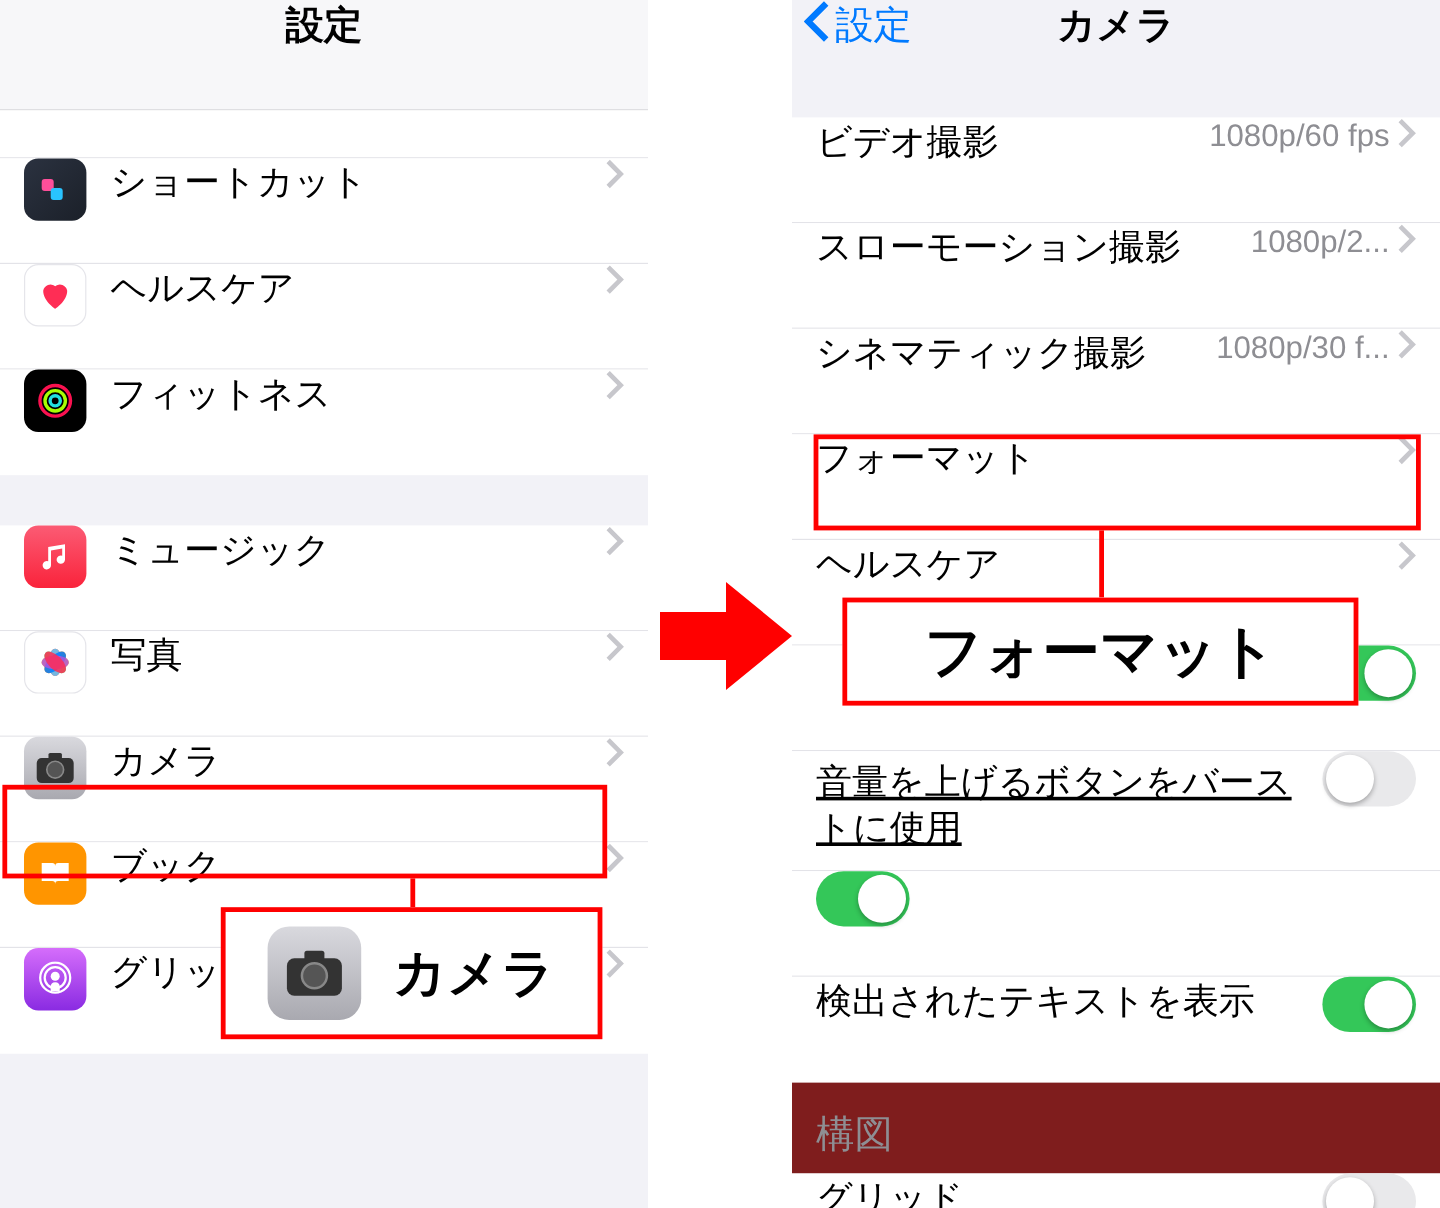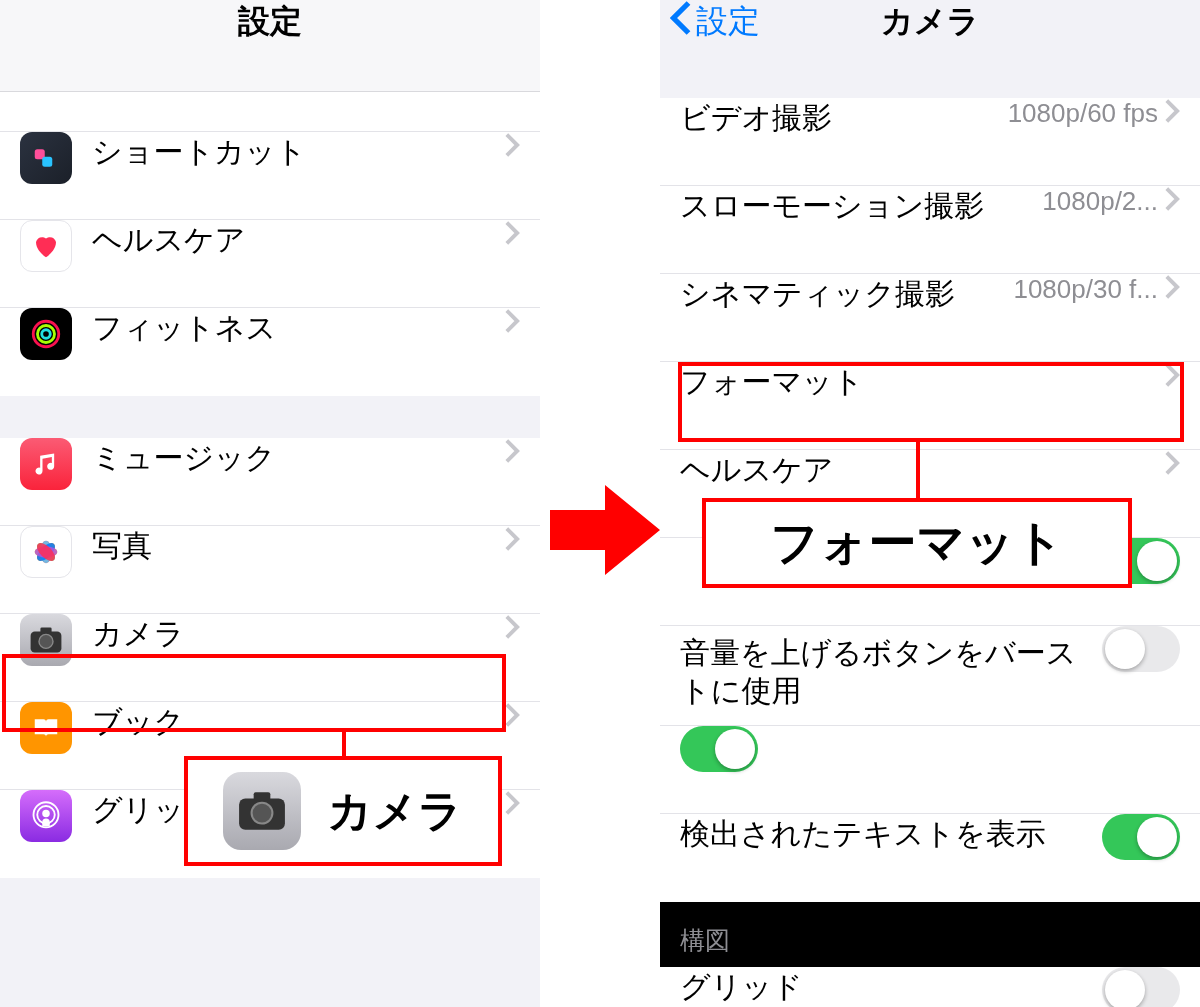--- a/index.html
+++ b/index.html
@@ -27,21 +27,21 @@
 .row .value{ font-size:26px; color:#8e8e93; margin-right:6px; white-space:nowrap; overflow:hidden; text-overflow:ellipsis; max-width:210px;}
 .chevron svg{ width:16px; height:26px; }
 .chevron path{ stroke:#c7c7cc; }
 
 
 .toggle{ width:78px; height:46px; border-radius:23px; position:relative; flex-shrink:0; }
 .toggle .knob{ width:40px; height:40px; background:#fff; border-radius:50%; position:absolute; top:3px; box-shadow:0 2px 4px rgba(0,0,0,0.3);}
 .toggle.on{ background:#34c759; } .toggle.on .knob{ right:3px; }
 .toggle.off{ background:#e9e9eb; } .toggle.off .knob{ left:3px; }
 
-.section-header{ font-size:25px; color:#8e8e93; padding:22px 20px 10px; background:#000000; }
+.section-header{ font-size:32px; color:#8e8e93; padding:22px 20px 10px; background:#7f1d1d; }
 
 
 .ic-shortcuts{ background:linear-gradient(135deg,#2b3240,#1b2029); }
 .ic-health{ background:#fff; border:1px solid #e5e5ea; }
 .ic-fitness{ background:#000; }
 .ic-music{ background:linear-gradient(180deg,#fb5b74,#fa233b); }
 .ic-tv{ background:#000; }
 .ic-photos{ background:#fff; border:1px solid #e5e5ea; }
 .ic-camera{ background:linear-gradient(180deg,#d9d9de,#a9a9b0); }
 .ic-books{ background:#ff9500; }
@@ -59,21 +59,21 @@
 .callout-format .big-label{ font-size:48px; font-weight:800; }
 
 
 .connector{ position:absolute; background:#ff0000; }
 
 
 .arrow{ position:absolute; left:550px; top:480px; width:110px; height:100px; }
 .arrow svg{ width:110px; height:100px; }
 
 .row-2line .label{ line-height:1.25; padding:8px 0; }
-.row-2line{ height:auto; min-height:100px; }
+.row-2line{ height:auto; min-height:100px;text-decoration:underline; }
 
 
 .row-cut{ height:40px; overflow:hidden; }
 .row-cut .inner{ position:relative; top:-48px; display:flex; align-items:center; height:88px; width:100%;}
 </style>
 </head>
 <body>
 
 <div class="pane pane-left">
   <div class="nav-header">

